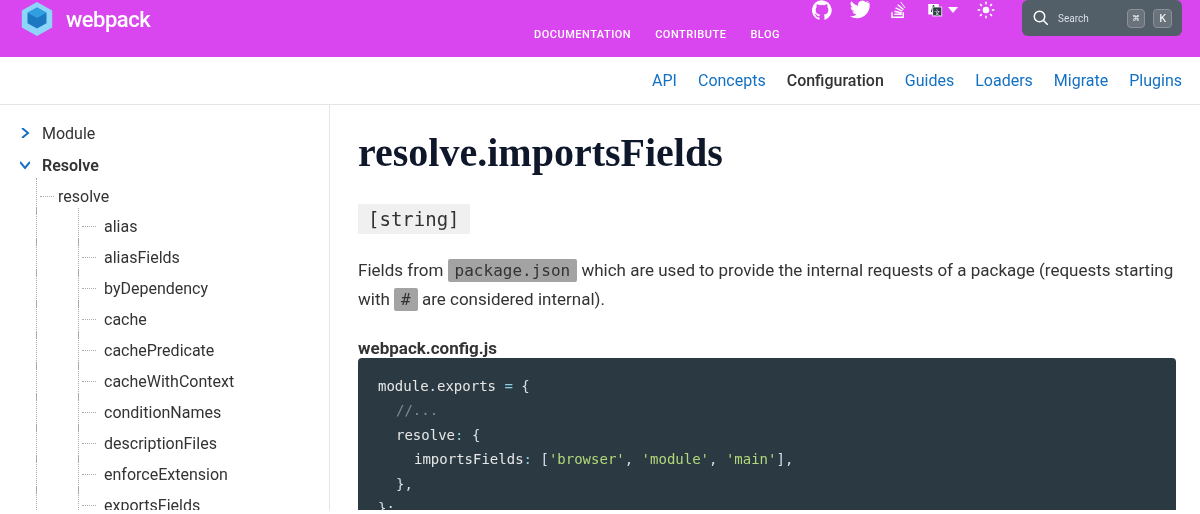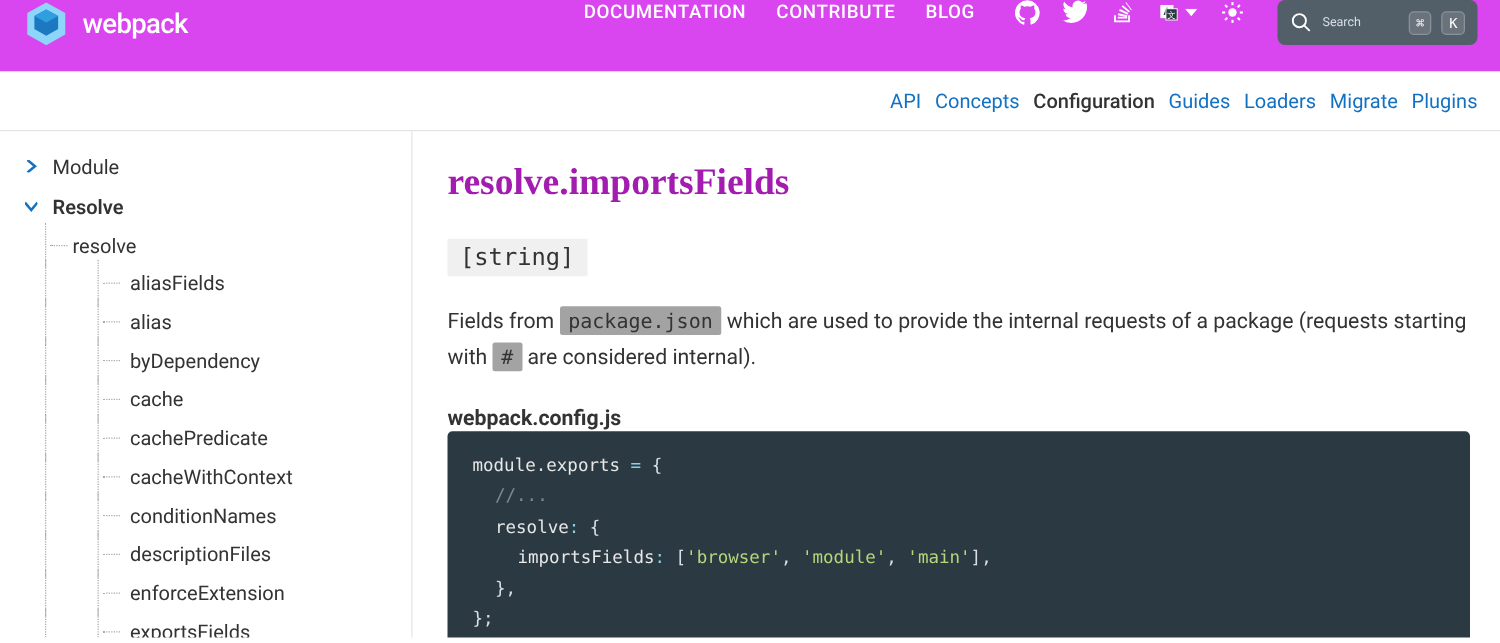--- a/index.html
+++ b/index.html
@@ -37,24 +37,25 @@
       font-weight: 500;
       letter-spacing: -0.5px;
     }
     .nav-links {
       display: flex;
       gap: 24px;
       align-items: center;
     }
     .nav-link {
       color: #fff;
-      font-size: 15px;
+      font-size: 11px;
       font-weight: 500;
       letter-spacing: 0.5px;
       cursor: pointer;
+      margin-top: 28px;
     }
     .header-icons {
       display: flex;
       gap: 18px;
       align-items: center;
       margin-left: 20px;
     }
     .header-icon {
       width: 20px;
       height: 20px;
@@ -100,21 +101,21 @@
       color: #fff;
       font-size: 11px;
       padding: 2px 5px;
       font-family: monospace;
     }
     
     
     .subnav {
       display: flex;
       justify-content: flex-end;
-      gap: 11px;
+      gap: 21px;
       padding: 14px 18px;
       border-bottom: 1px solid #e5e5e5;
     }
     .subnav-item {
       font-size: 16px;
       color: #1371c4;
       cursor: pointer;
     }
     .subnav-item.active {
       color: #333;
@@ -204,23 +205,23 @@
     .side-sub .tick { left: 40px; }
     
     
     .main {
       flex: 1;
       padding: 24px 24px 24px 28px;
       overflow: hidden;
     }
     .main h1 {
       font-family: Georgia, serif;
-      font-size: 30px;
+      font-size: 40px;
       font-weight: 700;
-      color: #a21caf;
+      color: #0f172a;
       margin-bottom: 28px;
     }
     .type-badge {
       display: inline-block;
       background: #f0f0f0;
       padding: 4px 10px;
       font-family: "SFMono-Regular", Consolas, monospace;
       font-size: 19px;
       color: #333;
       margin-bottom: 22px;
@@ -357,25 +358,25 @@
           </svg>
       </span>
       <span>Resolve</span>
     </div>
     <div class="side-sub">
       <span class="tick"></span>
       <span>resolve</span>
     </div>
     <div class="side-leaf">
         <span class="tick"></span>
+        <span>alias</span>
+      </div>
+    <div class="side-leaf">
+        <span class="tick"></span>
         <span>aliasFields</span>
-      </div>
-    <div class="side-leaf">
-        <span class="tick"></span>
-        <span>alias</span>
       </div>
     <div class="side-leaf">
         <span class="tick"></span>
         <span>byDependency</span>
       </div>
     <div class="side-leaf">
         <span class="tick"></span>
         <span>cache</span>
       </div>
     <div class="side-leaf">

